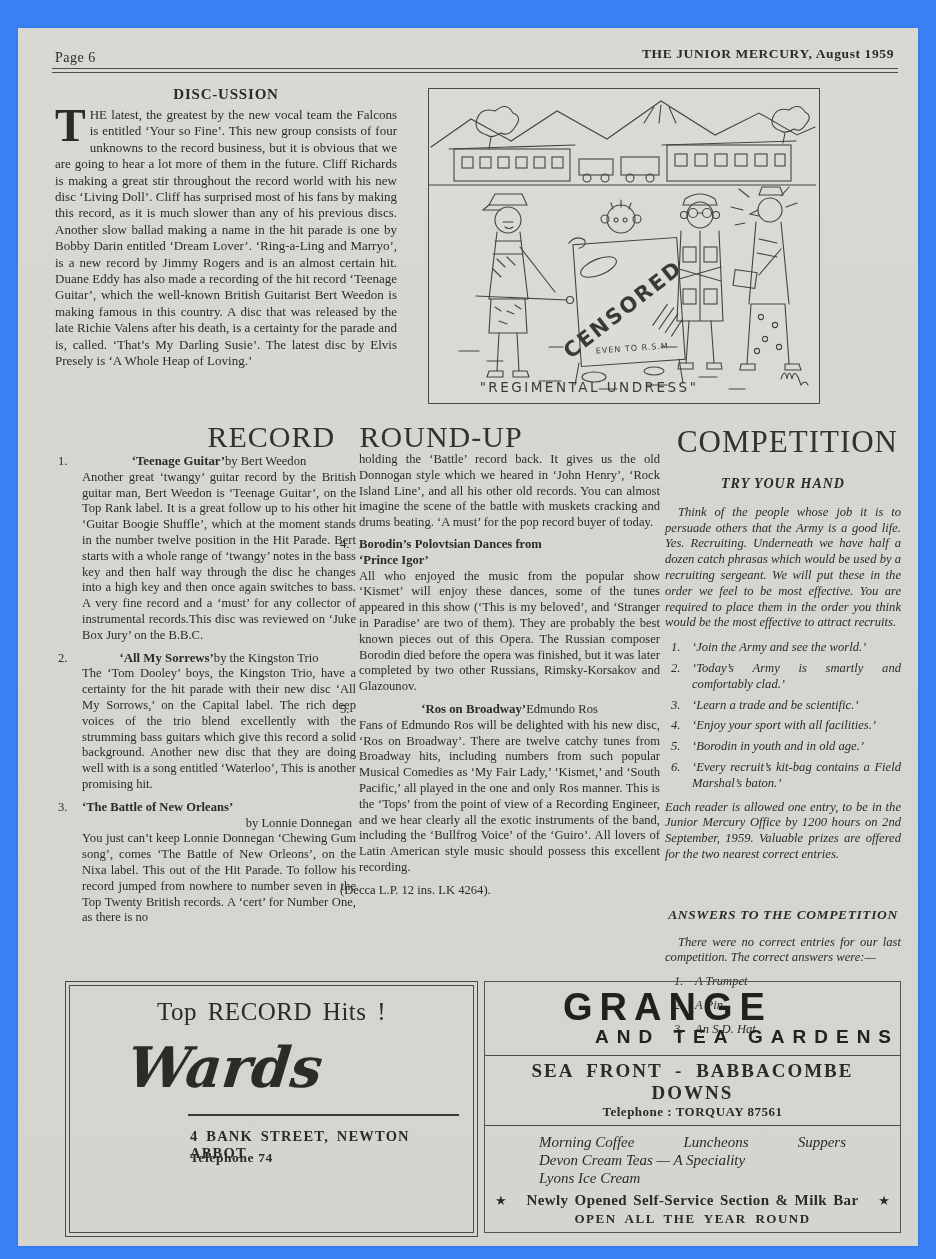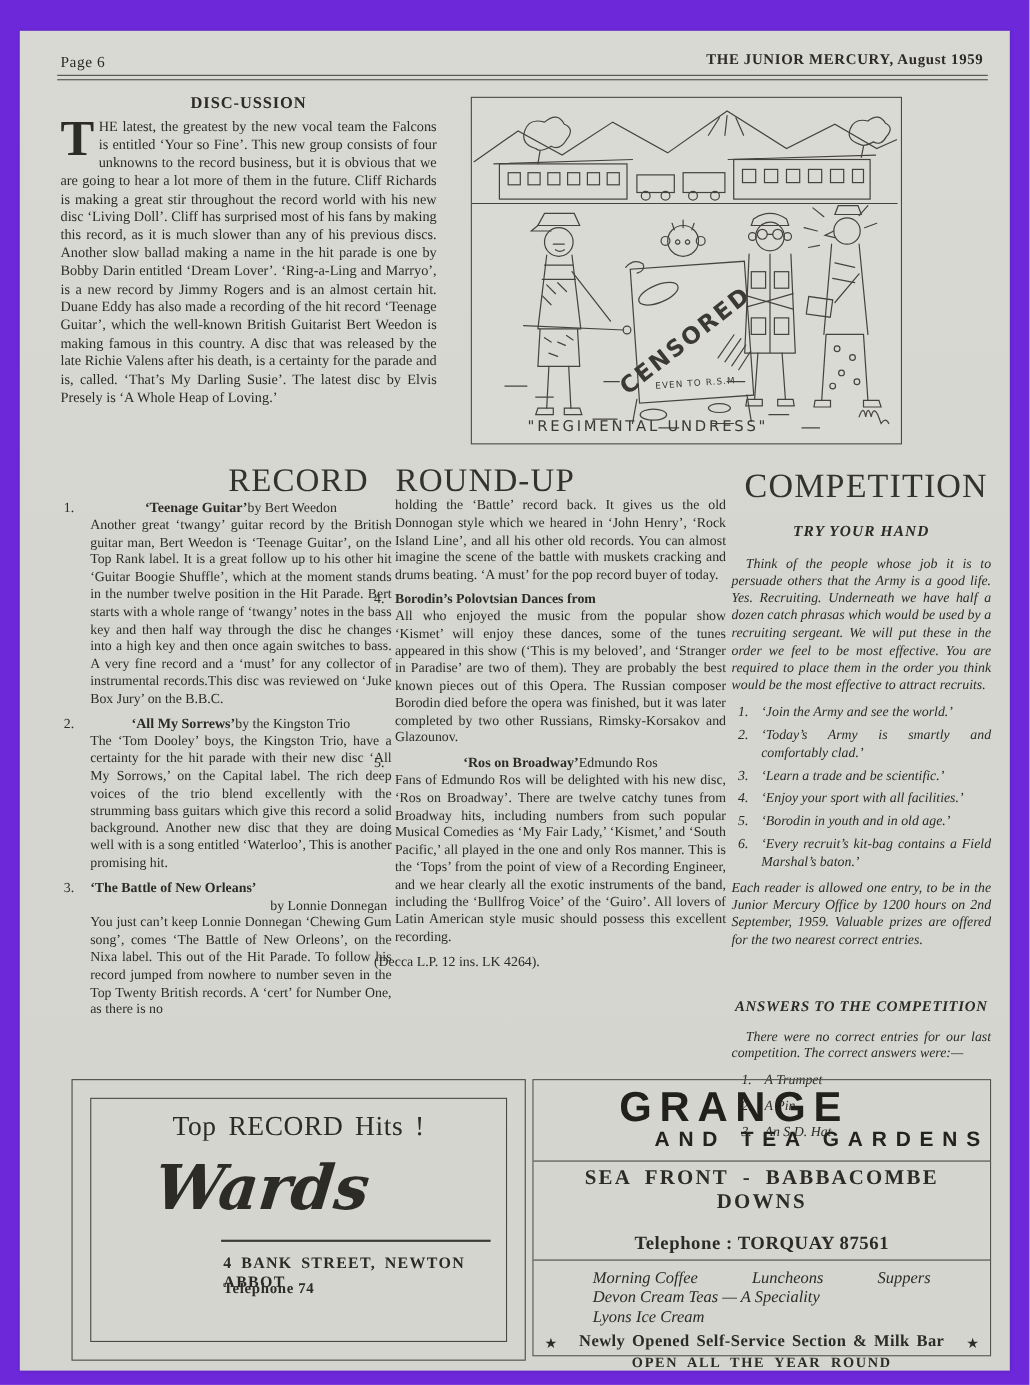--- a/index.html
+++ b/index.html
@@ -1,16 +1,16 @@
 <!DOCTYPE html>
 <html><head>
 <meta charset="utf-8">
 <style>
   html,body{margin:0;padding:0;background:#fdfdfb;}
-  .sheet{position:relative;width:936px;height:1259px;background:#6d28d9;overflow:hidden;
+  .sheet{position:relative;width:936px;height:1259px;background:#3b82f6;overflow:hidden;
          font-family:"Liberation Serif", serif;color:#2c2b25;}
   .page{position:absolute;left:18px;top:28px;width:900px;height:1218px;background:#d7d7d1;
         background:linear-gradient(180deg,#d9d9d3 0%,#d6d6d0 40%,#d4d5cf 100%);
         box-shadow:0 0 4px rgba(0,0,0,.15);}
   
   .pagenum{position:absolute;left:37px;top:22px;font-size:14px;letter-spacing:.5px;}
   .masthead{position:absolute;right:24px;top:18px;font-size:13.5px;font-weight:bold;letter-spacing:.6px;}
   .headrule{position:absolute;left:34px;right:20px;top:40px;height:3px;
             border-top:1.4px solid #4c4b44;border-bottom:1.4px solid #4c4b44;}
   
@@ -46,37 +46,37 @@
   .phrases{margin-top:9px;}
   .phrase{display:flex;margin-bottom:5px;}
   .phrase .num{flex:0 0 27px;padding-left:6px;box-sizing:border-box;}
   .phrase .ptext{flex:1;}
   .closing{margin-top:8px !important;}
   .answers-title{margin:44px 0 0 0;text-align:center;font-size:13.5px;letter-spacing:.6px;font-weight:bold;}
   .answers-intro{margin-top:12px !important;text-indent:13px;}
   .answer{display:flex;margin-top:8px;}
   .answer .num{flex:0 0 30px;padding-left:9px;box-sizing:border-box;}
   
-  .ad-wards{position:absolute;left:47px;top:953px;width:413px;height:256px;border:1.4px solid #4a4a42;padding:16px;box-sizing:border-box;}
+  .ad-wards{position:absolute;left:47px;top:953px;width:413px;height:256px;border:1.4px solid #4a4a42;padding:3px;box-sizing:border-box;}
   .ad-wards .inner{width:100%;height:100%;border:1px solid #4a4a42;box-sizing:border-box;position:relative;}
   .wards-head{position:absolute;left:0;right:0;top:12px;text-align:center;font-size:25px;letter-spacing:.5px;word-spacing:4px;}
   .wards-name{position:absolute;left:58px;top:48px;font-size:56px;font-style:italic;font-weight:bold;
               font-family:"DejaVu Serif", serif;transform:skewX(-6deg);}
   .wards-rule{position:absolute;left:118px;right:14px;top:128px;border-top:2px solid #3c3b34;}
   .wards-addr{position:absolute;left:120px;top:142px;font-size:14.5px;font-weight:bold;letter-spacing:1.2px;word-spacing:3px;}
   .wards-phone{position:absolute;left:120px;top:164px;font-size:13.5px;font-weight:bold;letter-spacing:.6px;}
   .wards-tag{position:absolute;left:0;right:0;bottom:16px;text-align:center;font-size:17px;font-style:italic;word-spacing:4px;}
   .ad-grange{position:absolute;left:466px;top:953px;width:417px;height:252px;border:1.2px solid #55544c;box-sizing:border-box;
              font-family:"Liberation Serif", serif;position:absolute;}
   .g1{margin:6px 0 0 78px;font-family:"Liberation Sans", sans-serif;font-weight:900;font-size:38px;line-height:38px;letter-spacing:7px;color:#21201b;}
   .g2{margin:-4px 0 0 104px;font-family:"Liberation Sans", sans-serif;font-weight:900;font-size:34px;line-height:36px;letter-spacing:6px;color:#21201b;}
   .g3{margin:0 0 0 110px;font-family:"Liberation Sans", sans-serif;font-weight:900;font-size:19px;letter-spacing:8px;color:#23221c;}
   .g-rule{border-top:1.3px solid #4a4a42;margin:7px 0 0 0;}
   .g-loc{margin-top:4px;text-align:center;font-size:19px;font-weight:bold;letter-spacing:2px;word-spacing:6px;}
-  .g-phone{text-align:center;font-size:17px;font-weight:bold;letter-spacing:.5px;margin-top:16px;}
+  .g-phone{text-align:center;font-size:13px;font-weight:bold;letter-spacing:.5px;margin-top:0px;}
   .g-rule2{border-top:1.3px solid #4a4a42;margin:5px 0 0 0;}
   .g-menu{width:74%;margin:8px auto 0 auto;font-style:italic;font-size:15px;}
   .g-menu-row{display:flex;justify-content:space-between;}
   .g-menu p{margin:1px 0 0 0;}
   .g-feature{display:flex;justify-content:space-between;align-items:center;margin:5px 10px 0 10px;}
   .g-feature .ftext{font-weight:bold;font-size:15px;letter-spacing:.4px;word-spacing:2px;}
   .g-star{font-size:13px;}
   .g-hours{text-align:center;font-size:13px;font-weight:bold;letter-spacing:1.5px;word-spacing:4px;margin-top:2px;}
   svg text{fill:#3a3932;}
 </style>
@@ -248,20 +248,21 @@
         </div>
       </div>
     </div>
 
     <div class="col col2">
       <p class="cont">holding the ‘Battle’ record back. It gives us the old Donnogan style which we heared in ‘John Henry’, ‘Rock Island Line’, and all his other old records. You can almost imagine the scene of the battle with muskets cracking and drums beating. ‘A must’ for the pop record buyer of today.</p>
       <div class="item">
         <span class="num">4.</span>
         <div class="content">
           <b style="display:block">Borodin’s Polovtsian Dances from</b>
+          <b style="display:block">‘Prince Igor’</b>
           <p>All who enjoyed the music from the popular show ‘Kismet’ will enjoy these dances, some of the tunes appeared in this show (‘This is my beloved’, and ‘Stranger in Paradise’ are two of them). They are probably the best known pieces out of this Opera. The Russian composer Borodin died before the opera was finished, but it was later completed by two other Russians, Rimsky-Korsakov and Glazounov.</p>
         </div>
       </div>
       <div class="item">
         <span class="num">5.</span>
         <div class="content">
           <div class="titlerow">
             <b>‘Ros on Broadway’</b>
             <span>Edmundo Ros</span>
           </div>

